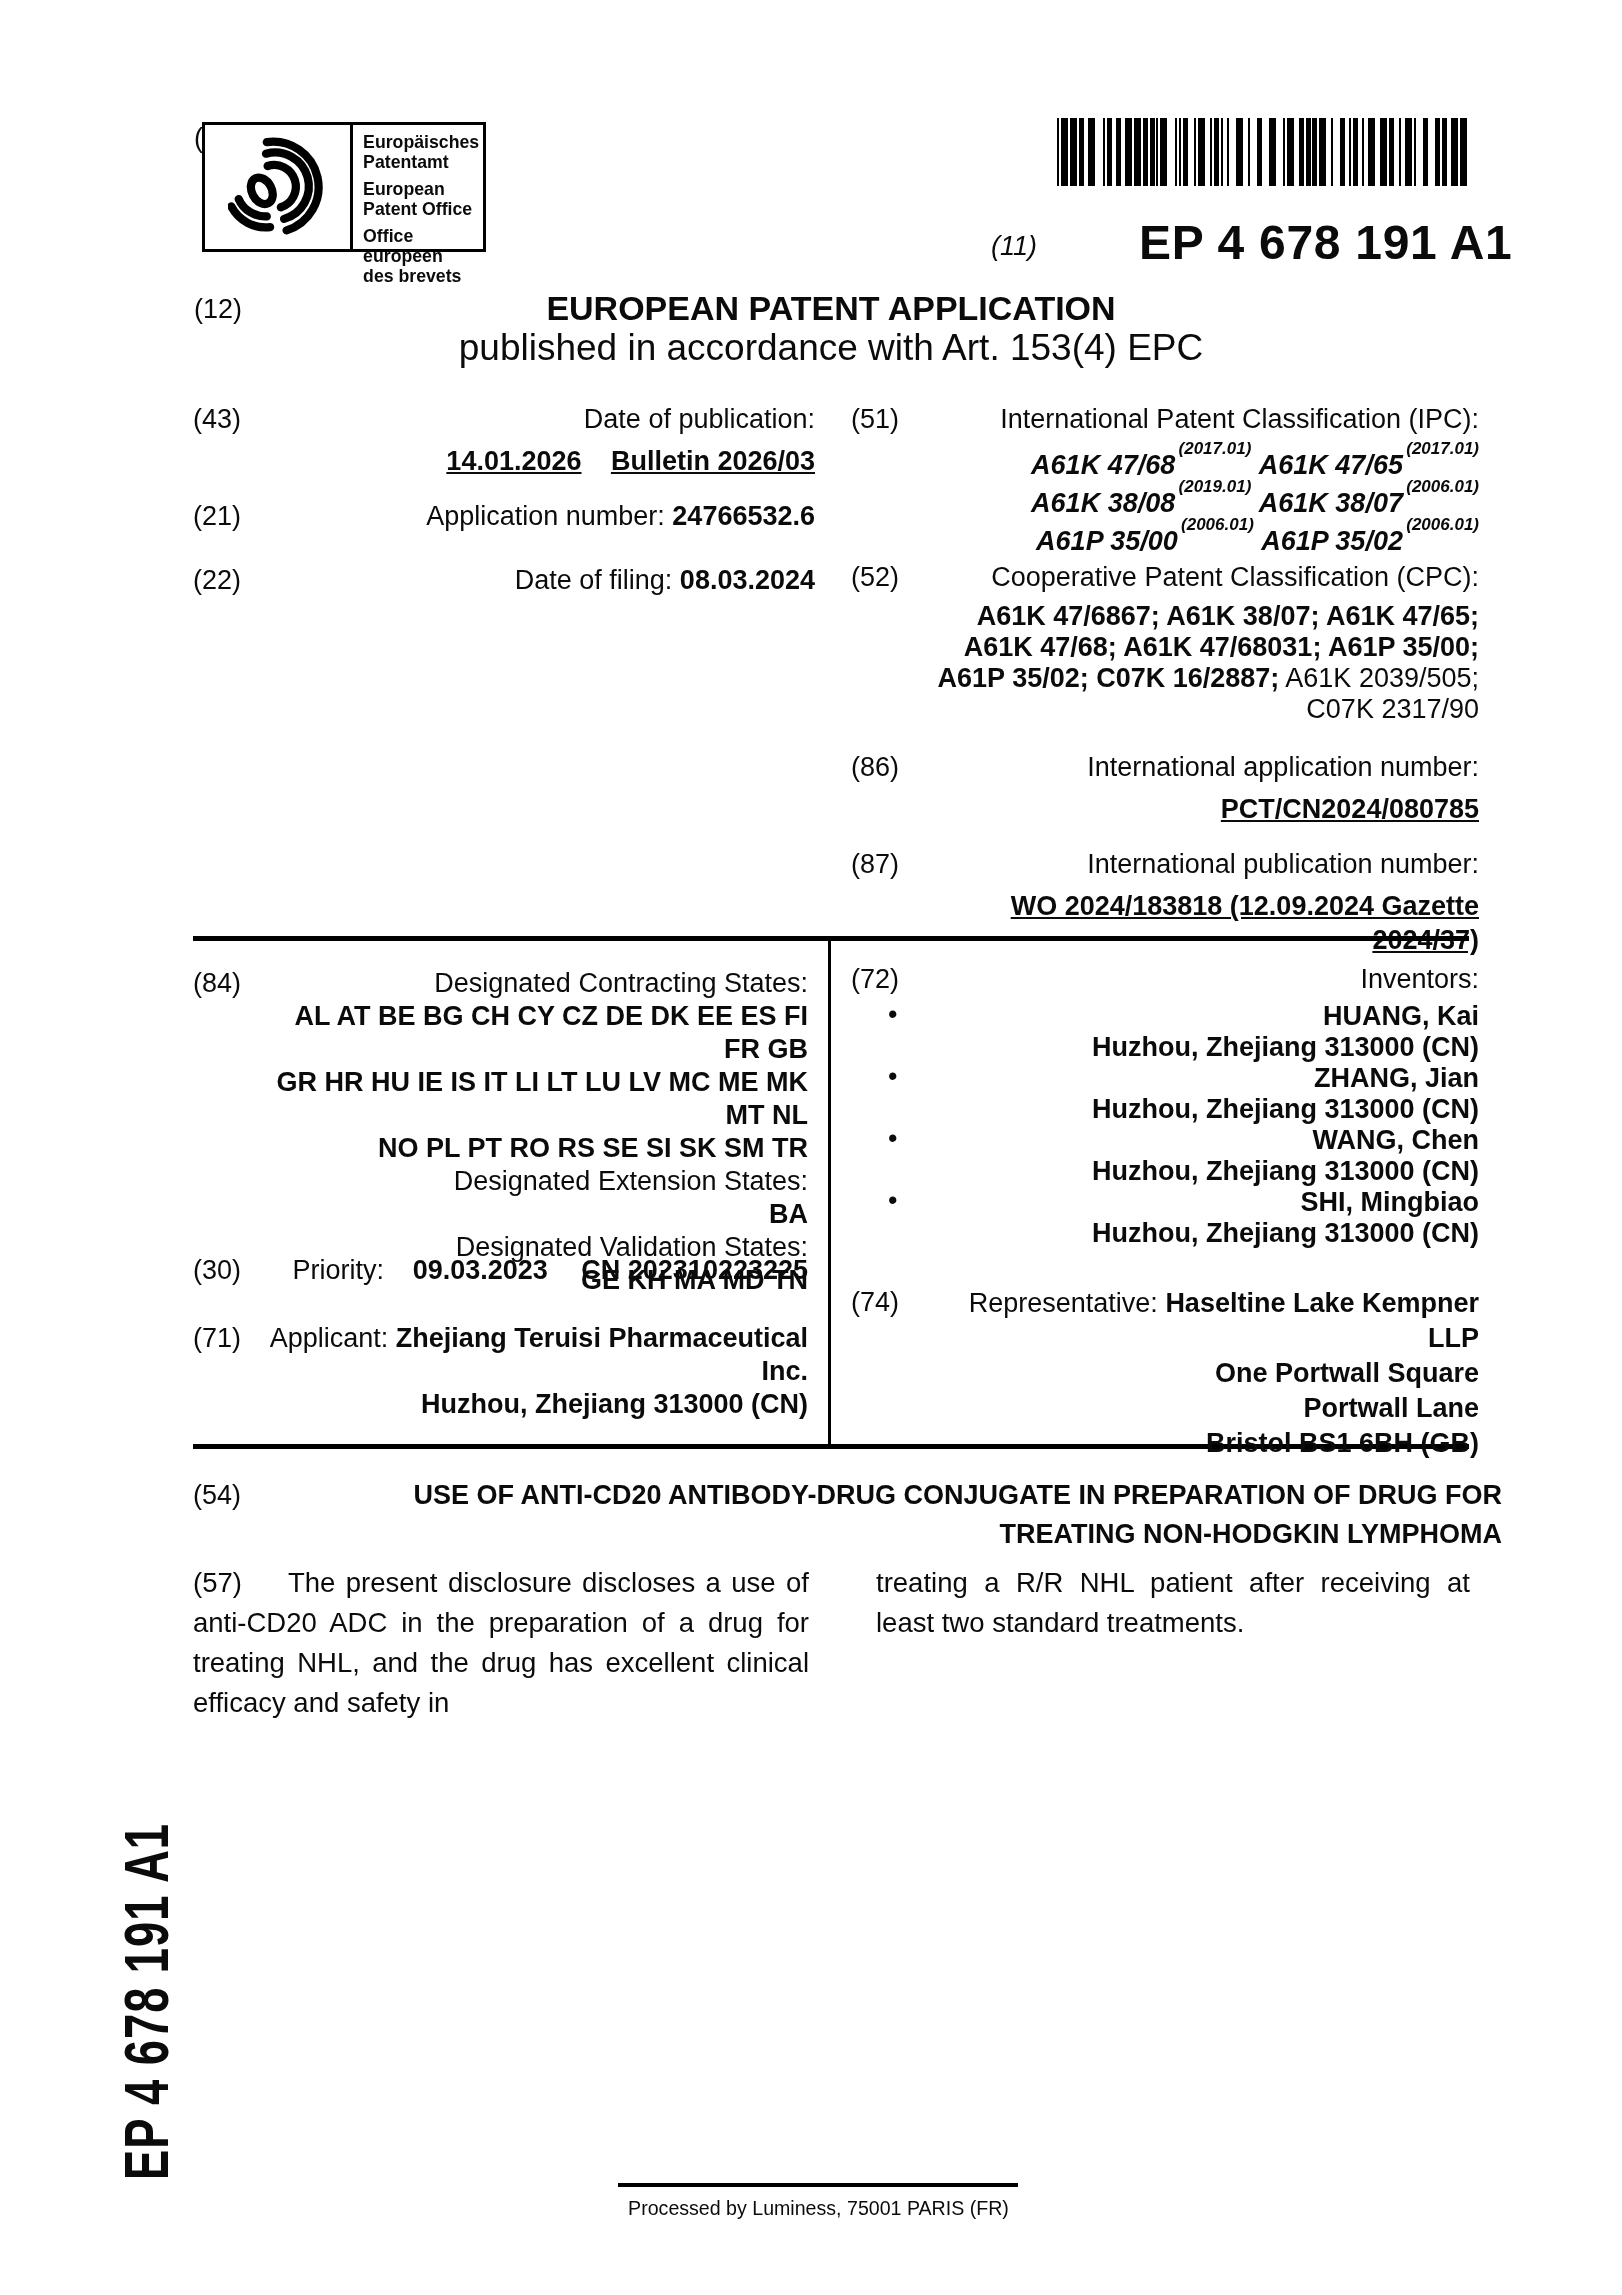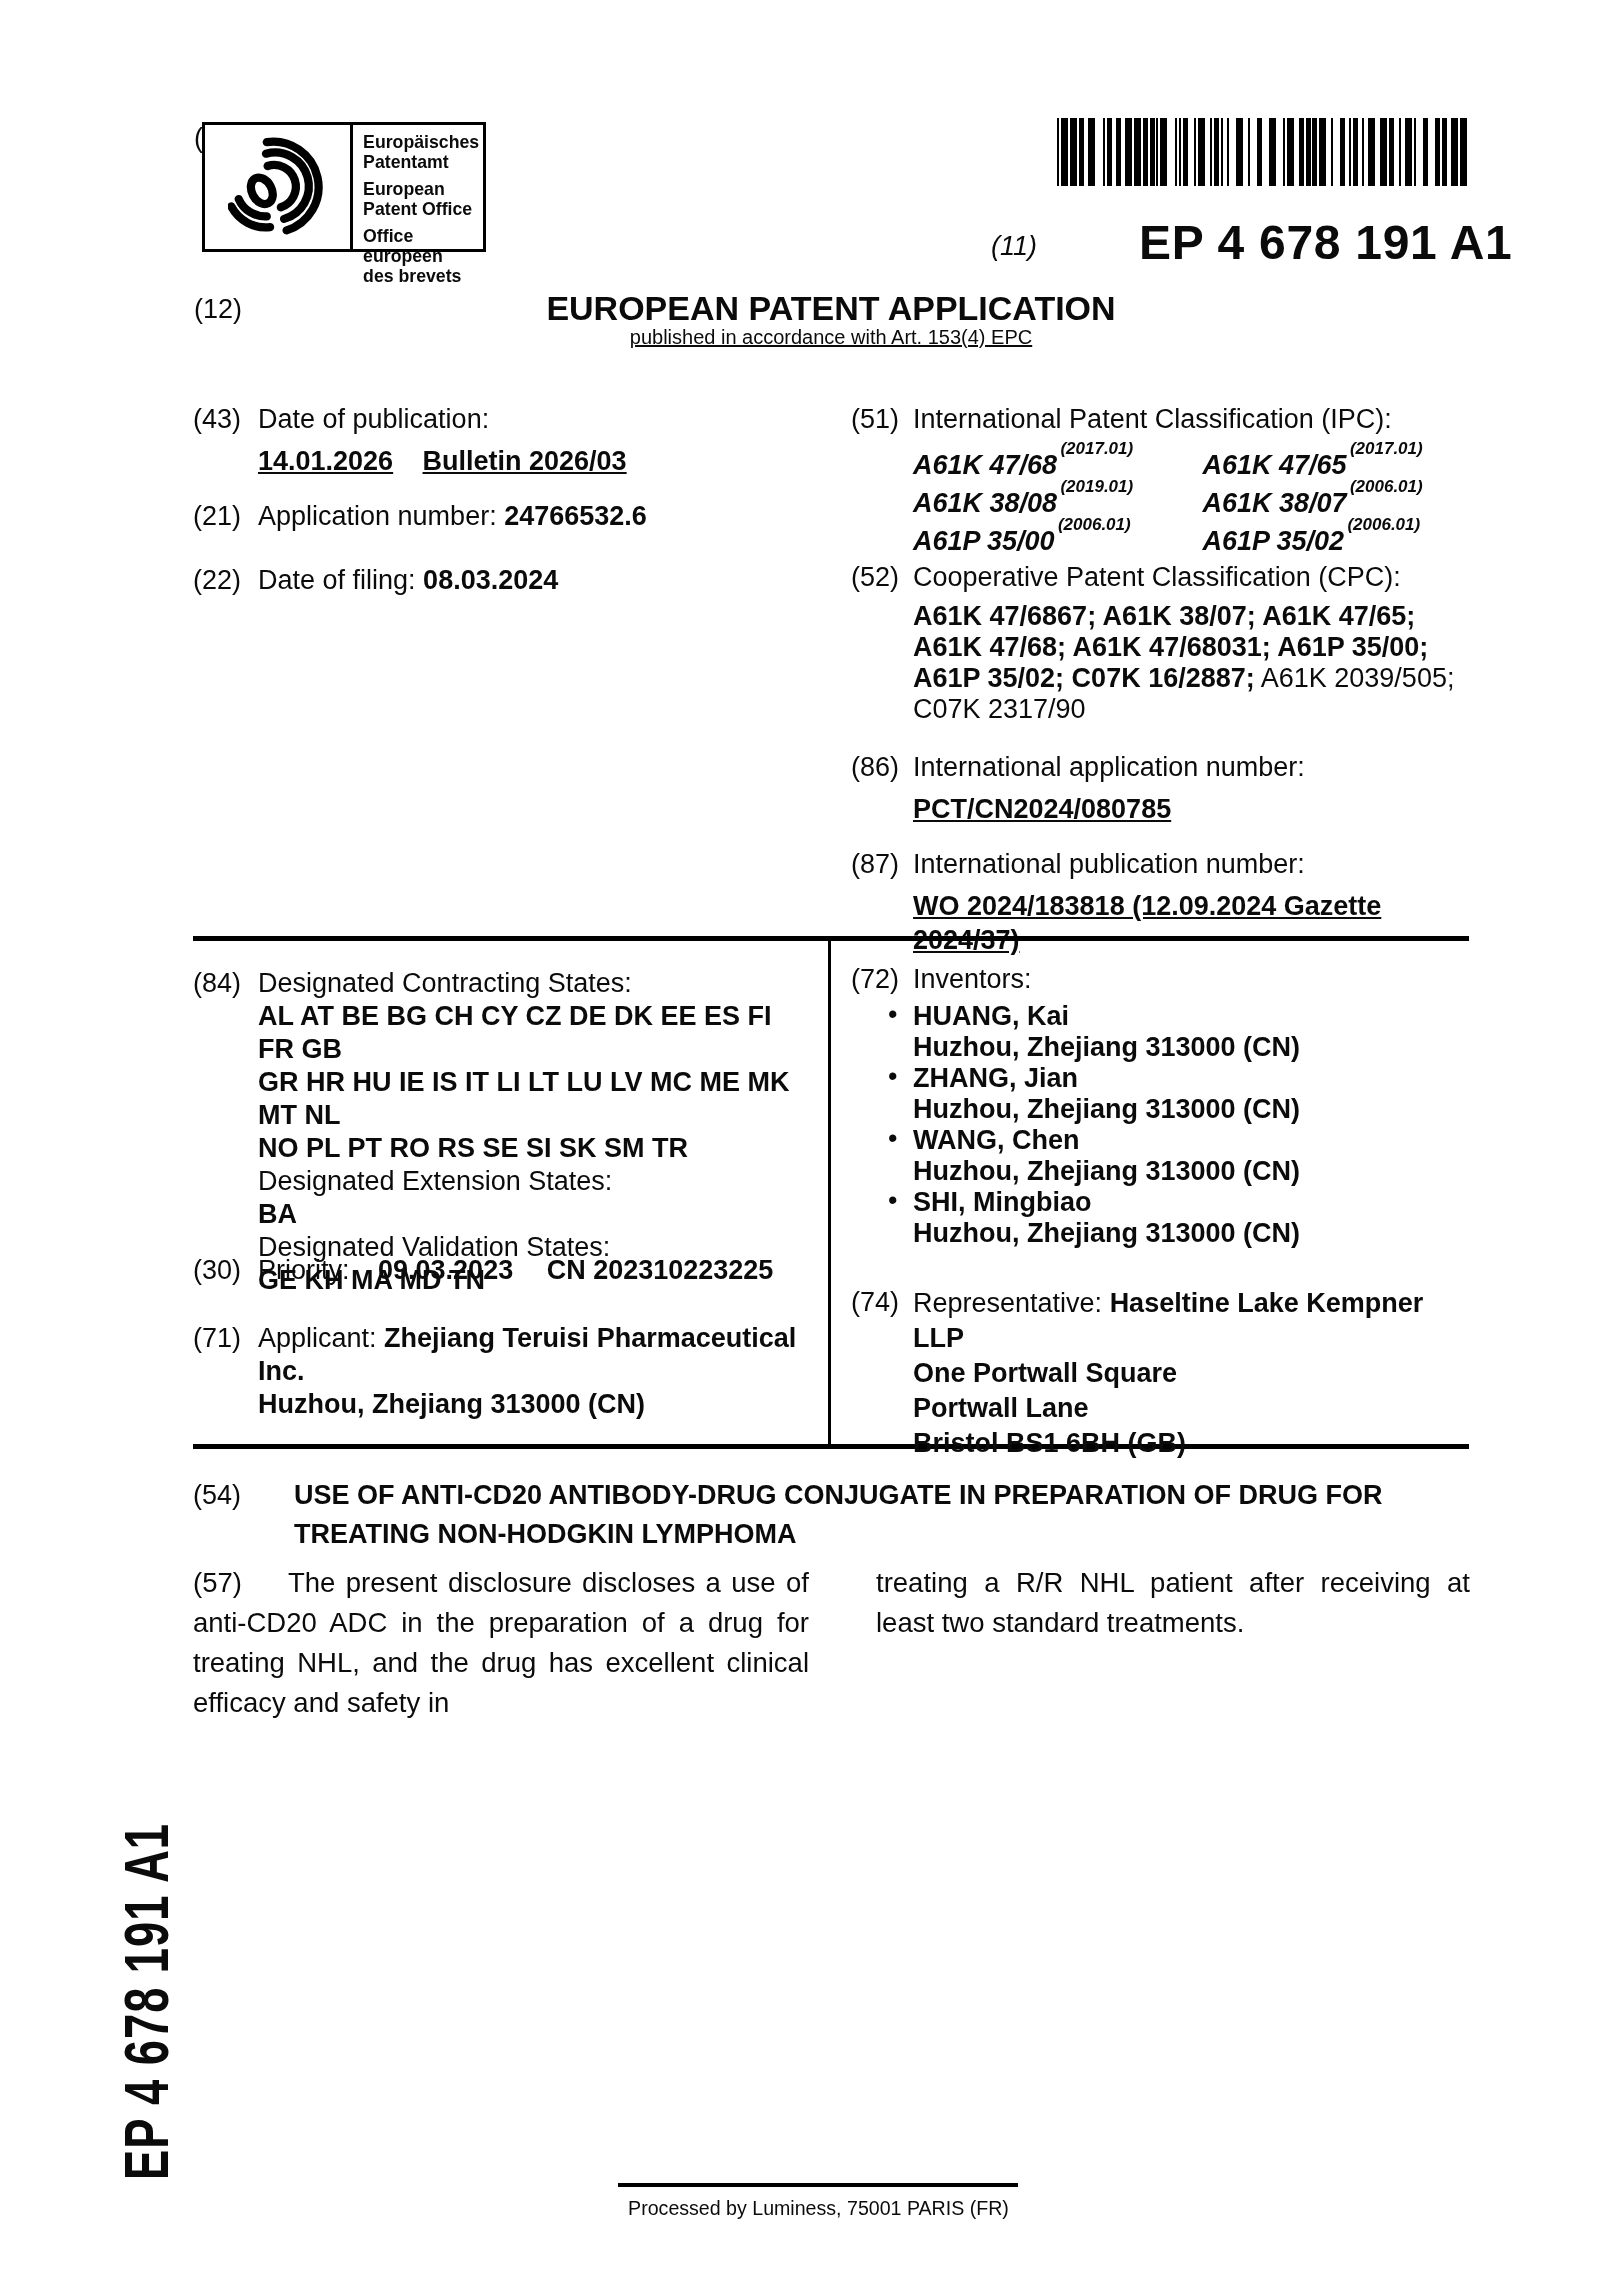--- a/index.html
+++ b/index.html
@@ -20,26 +20,26 @@
   .logo-cell{width:166px;border-right:3.3px solid #000;display:flex;align-items:center;justify-content:center;box-sizing:border-box;}
   .office-cell{flex:1;padding:6.5px 3.9px 3.9px 10.5px;box-sizing:border-box;}
   .office-group{font-size:17.7px;line-height:20px;font-weight:bold;margin-bottom:7.2px;}
   .barcode{position:absolute;left:1057px;top:118px;width:416px;height:68px;}
   .barcode i{position:absolute;top:0;height:100%;background:#000;}
   .pubnum{position:absolute;top:213px;left:1139px;font-size:48px;font-weight:bold;letter-spacing:0.7px;white-space:nowrap;}
   .pubnum-inid{position:absolute;left:991px;top:230px;font-style:italic;}
 
   .doctype-num{position:absolute;left:194px;top:293px;}
   .doctype-title{position:absolute;left:193px;top:287px;width:1276px;text-align:center;font-size:34px;font-weight:bold;letter-spacing:0px;}
-  .doctype-sub{position:absolute;left:193px;top:325px;width:1276px;text-align:center;font-size:20px;text-decoration:underline;}
+  .doctype-sub{position:absolute;left:193px;top:325px;width:1276px;text-align:center;font-size:37px;}
 
   
   .field{position:absolute;}
   .fnum{position:absolute;left:0;top:0;}
-  .fbody{margin-left:65px;}
+  .fbody{margin-left:65px;text-align:right;}
   .rc .fbody{margin-left:62px;}
   .vrow{margin-top:8.5px;text-decoration:underline;}
 
   
   .ipc-grid{margin-top:5.9px;line-height:31px;}
   .ipc-row{white-space:nowrap;}
   .ipc-cell{display:inline-block;width:282px;}
   .ipc-cell2{display:inline-block;}
   .ipc-code{font-weight:bold;font-style:italic;}
   .ipc-ver{font-weight:bold;font-style:italic;font-size:17px;position:relative;top:-9.2px;margin-left:3.3px;}

